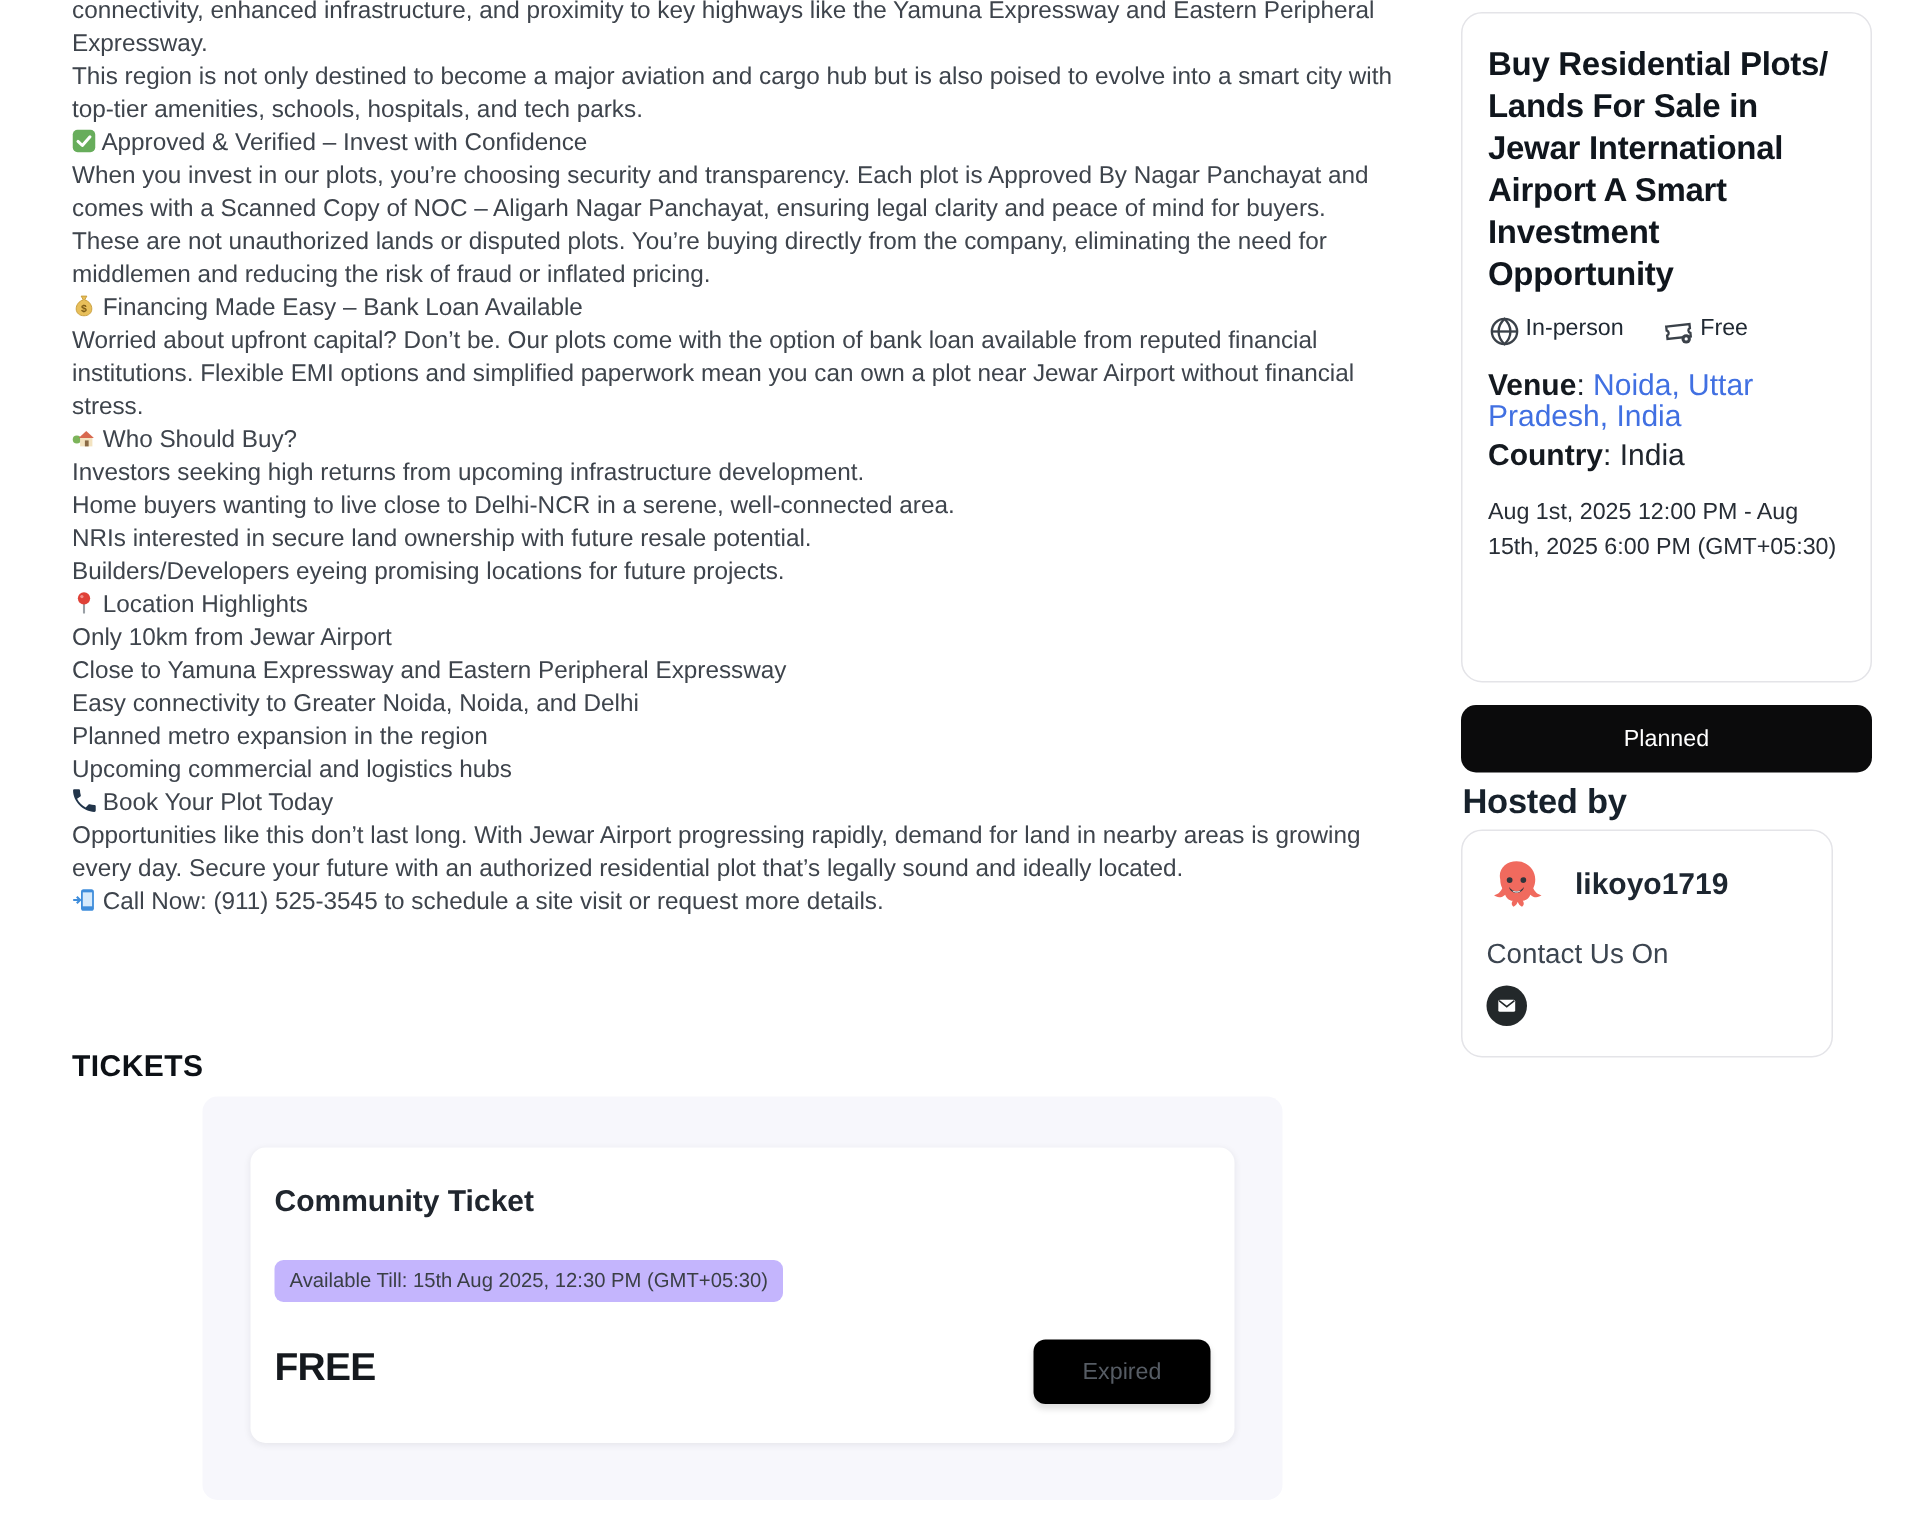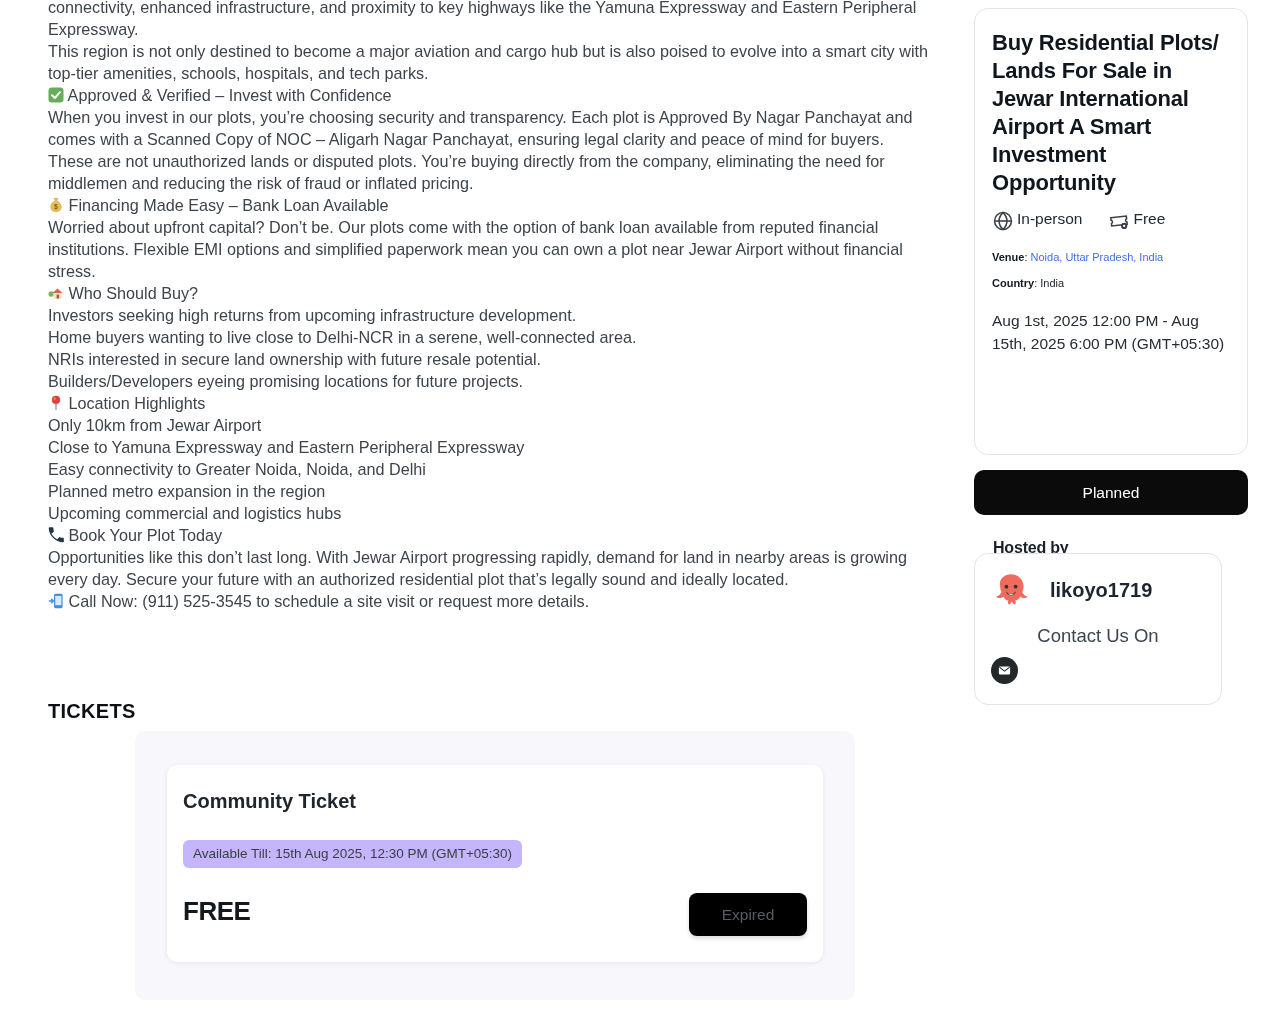--- a/index.html
+++ b/index.html
@@ -25,45 +25,45 @@
     background:#fff;padding:20px 17px;
   }
   .event-title{
     font-size:22px;line-height:28px;font-weight:800;color:#10161d;
     letter-spacing:-0.2px;margin:0;
   }
   .badge-row{display:flex;align-items:center;margin-top:13px;font-size:15.5px;color:#202933;}
   .badge{display:flex;align-items:flex-start;gap:3px;}
   .badge + .badge{margin-left:26px;}
   .badge .b-icon{display:flex;width:22px;height:22px;}
-  .meta{font-size:11px;line-height:21px;margin-top:15px;color:#20262e;}
+  .meta{font-size:20px;line-height:21px;margin-top:15px;color:#20262e;}
   .meta .lbl{font-weight:700;color:#14191f;}
   .venue-link{color:#4170e2;text-decoration:none;cursor:pointer;}
   .country-row{margin-top:5px;}
   .date-block{margin-top:15px;font-size:15.5px;line-height:23px;color:#272d35;}
 
   .register-btn{
     position:absolute;left:974px;top:470px;width:274px;height:45px;
     background:#0b0b0c;color:#ffffff;border:none;border-radius:10px;
     font-size:15.5px;font-family:inherit;cursor:pointer;
   }
   .hosted-heading{
-    position:absolute;left:975px;top:521px;margin:18px;
-    font-size:16px;font-weight:800;color:#17212b;letter-spacing:-0.2px;
+    position:absolute;left:975px;top:521px;margin:0;
+    font-size:23px;font-weight:800;color:#17212b;letter-spacing:-0.2px;
   }
   .host-card{
     position:absolute;left:974px;top:553px;width:248px;height:152px;
     box-sizing:border-box;border:1px solid #e4e4e8;border-radius:14px;
     background:#fff;padding:16px;
   }
   .host-row{display:flex;align-items:center;gap:19px;}
   .avatar{width:40px;height:40px;flex:0 0 40px;}
   .avatar svg{display:block;}
   .host-name{font-size:20px;font-weight:800;color:#1d2630;}
-  .contact-label{margin-top:15px;font-size:18.5px;color:#3c4550;text-align:center;}
+  .contact-label{margin-top:15px;font-size:18.5px;color:#3c4550;}
   .email-btn{
     margin-top:10px;width:27px;height:27px;border-radius:50%;
     background:#23282a;display:flex;align-items:center;justify-content:center;
     cursor:pointer;border:none;
   }
 
   
   .tickets-heading{
     position:absolute;left:48px;top:700px;margin:0;
     font-size:20px;font-weight:800;color:#0d1116;letter-spacing:0.3px;color:#0d1116;

